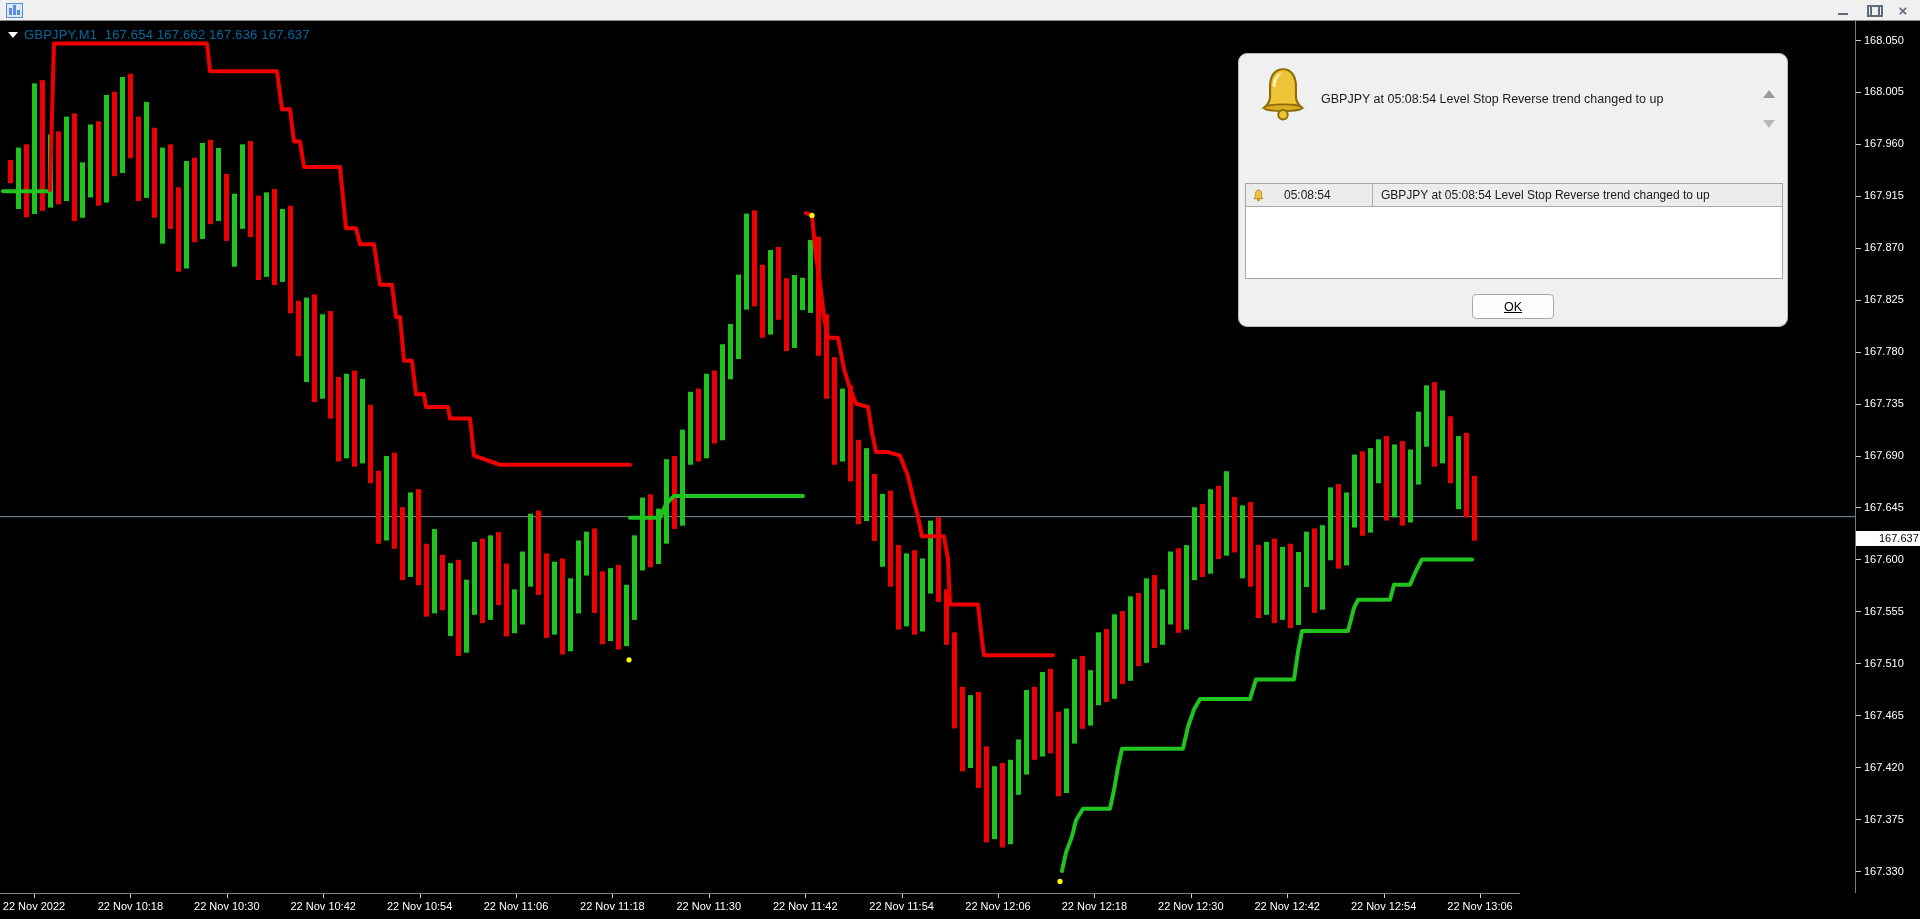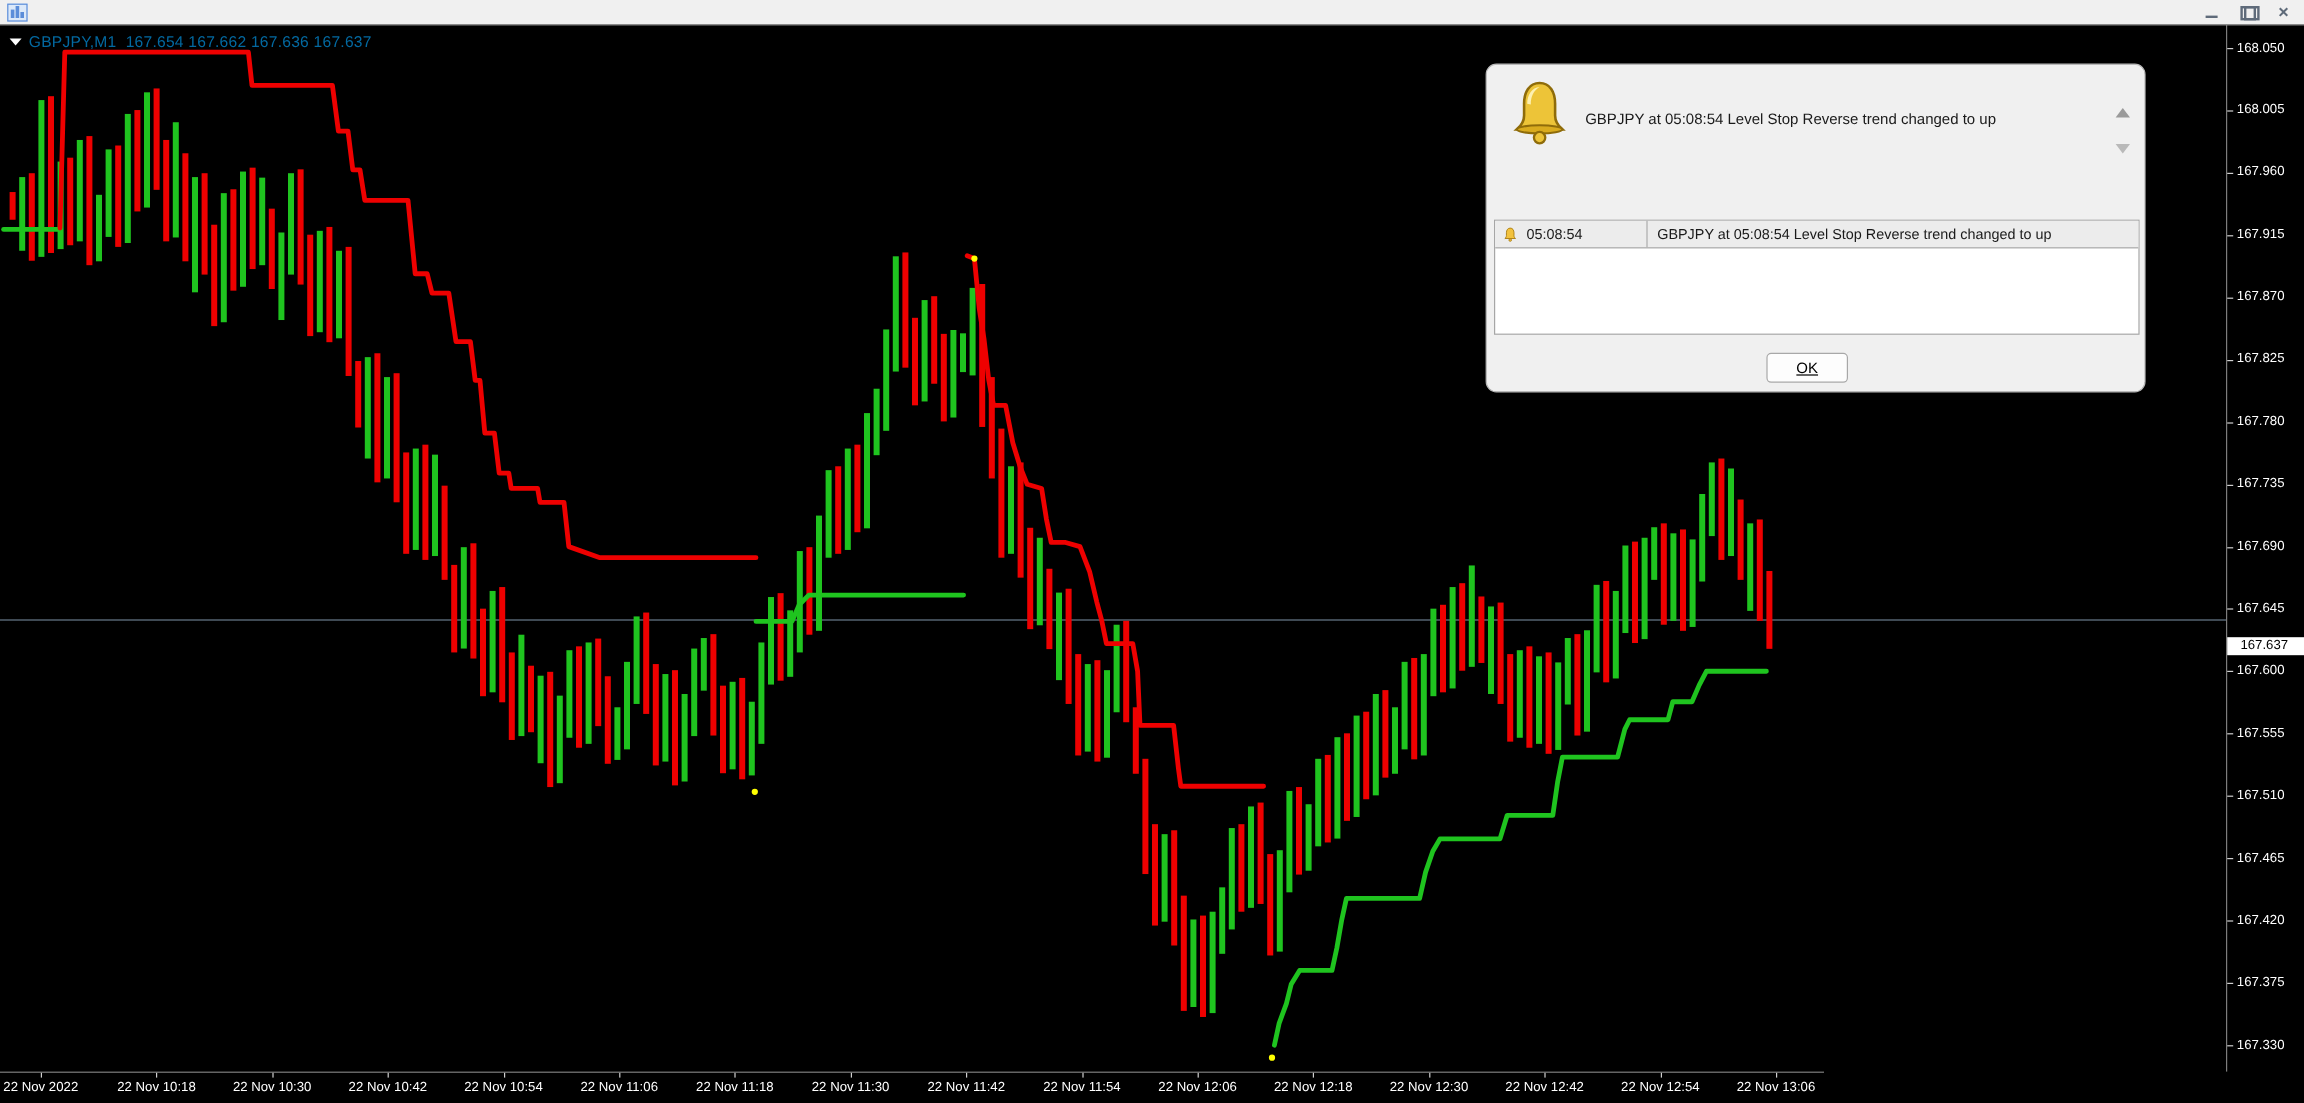--- a/index.html
+++ b/index.html
@@ -20,43 +20,43 @@
   
   #chart-wrap { position:absolute; left:0; top:21px; width:1920px; height:898px; background:#000; }
   #chart-svg { position:absolute; left:0; top:0; }
   #symbol-line { position:absolute; left:24px; top:6px; color:#0369a1; font-size:13px; letter-spacing:.2px; white-space:pre; z-index:2; }
   #symbol-tri { position:absolute; left:8px; top:11px; width:0; height:0; border-left:5px solid transparent; border-right:5px solid transparent; border-top:6px solid #fff; z-index:2; }
 
   
   #price-axis { position:absolute; left:1855px; top:0; width:65px; height:872px; border-left:1px solid #7d7d7d; }
   .p-label { position:absolute; left:8px; color:#fff; font-size:11px; }
   .p-tick { position:absolute; left:0; width:5px; height:1px; background:#cfcfcf; }
-  #cur-price-label { position:absolute; left:1856px; width:64px; height:15px; background:#fff; color:#000; font-size:11px; padding-left:11px; line-height:15px; z-index:3; }
+  #cur-price-label { position:absolute; left:1856px; width:64px; height:15px; background:#fff; color:#000; font-size:11px; padding-left:23px; line-height:15px; z-index:3; }
 
   
   #time-axis { position:absolute; left:0; top:872px; width:1520px; height:26px; border-top:1px solid #7d7d7d; }
   .t-label { position:absolute; top:6px; color:#fff; font-size:11px; transform:translateX(-50%); white-space:nowrap; }
   .t-tick { position:absolute; top:0; width:1px; height:4px; background:#cfcfcf; }
 
   
   #alert-dialog { position:absolute; left:1238px; top:53px; width:550px; height:274px; background:#f0f0f0; border:1px solid #b9b9b9; border-radius:9px; box-shadow:0 6px 22px rgba(0,0,0,.55); z-index:10; overflow:hidden; }
   #alert-titlebar { height:37px; background:#fdfdfd; display:flex; align-items:center; padding:0 14px; }
   #alert-title { color:#9b9b9b; font-size:14px; margin-left:9px; flex:1; }
   .tb-btn { color:#8b8b8b; font-size:15px; width:28px; text-align:center; cursor:default; }
   #alert-body { position:relative; height:92px; }
   #alert-msg { position:absolute; left:82px; top:38px; font-size:12.5px; color:#1a1a1a; }
   #big-bell { position:absolute; left:18px; top:12px; }
   .scr-up { position:absolute; right:12px; top:36px; width:0; height:0; border-left:6px solid transparent; border-right:6px solid transparent; border-bottom:8px solid #9a9a9a; }
   .scr-dn { position:absolute; right:12px; top:66px; width:0; height:0; border-left:6px solid transparent; border-right:6px solid transparent; border-top:8px solid #b9b9b9; }
   #alert-list { position:absolute; left:6px; top:129px; width:538px; height:96px; background:#fff; border:1px solid #a6a6a6; }
   #alert-row { height:23px; background:#ececec; border-bottom:1px solid #ababab; display:flex; align-items:center; font-size:12px; color:#1a1a1a; }
-  #alert-row .cell-time { width:126px; padding-left:6px; display:flex; align-items:center; gap:7px; }
+  #alert-row .cell-time { width:126px; padding-left:6px; display:flex; align-items:center; gap:19px; }
   #alert-row .vsep { width:1px; align-self:stretch; background:#ababab; }
   #alert-row .cell-msg { padding-left:8px; }
-  #ok-btn { position:absolute; left:233px; top:240px; width:68px; height:25px; background:#fdfdfd; border:1px solid #a8a8a8; border-radius:4px; font-size:12.5px; color:#000; font-family:"Liberation Sans",sans-serif;text-decoration:underline; }
+  #ok-btn { position:absolute; left:233px; top:240px; width:82px; height:25px; background:#fdfdfd; border:1px solid #a8a8a8; border-radius:4px; font-size:12.5px; color:#000; font-family:"Liberation Sans",sans-serif;text-decoration:underline; }
 </style>
 </head>
 <body>
 
 <div id="menubar">
   <div id="app-icon">
     <span class="b" style="left:2px;height:7px"></span>
     <span class="b" style="left:6px;height:10px"></span>
     <span class="b" style="left:10px;height:5px"></span>
   </div>

